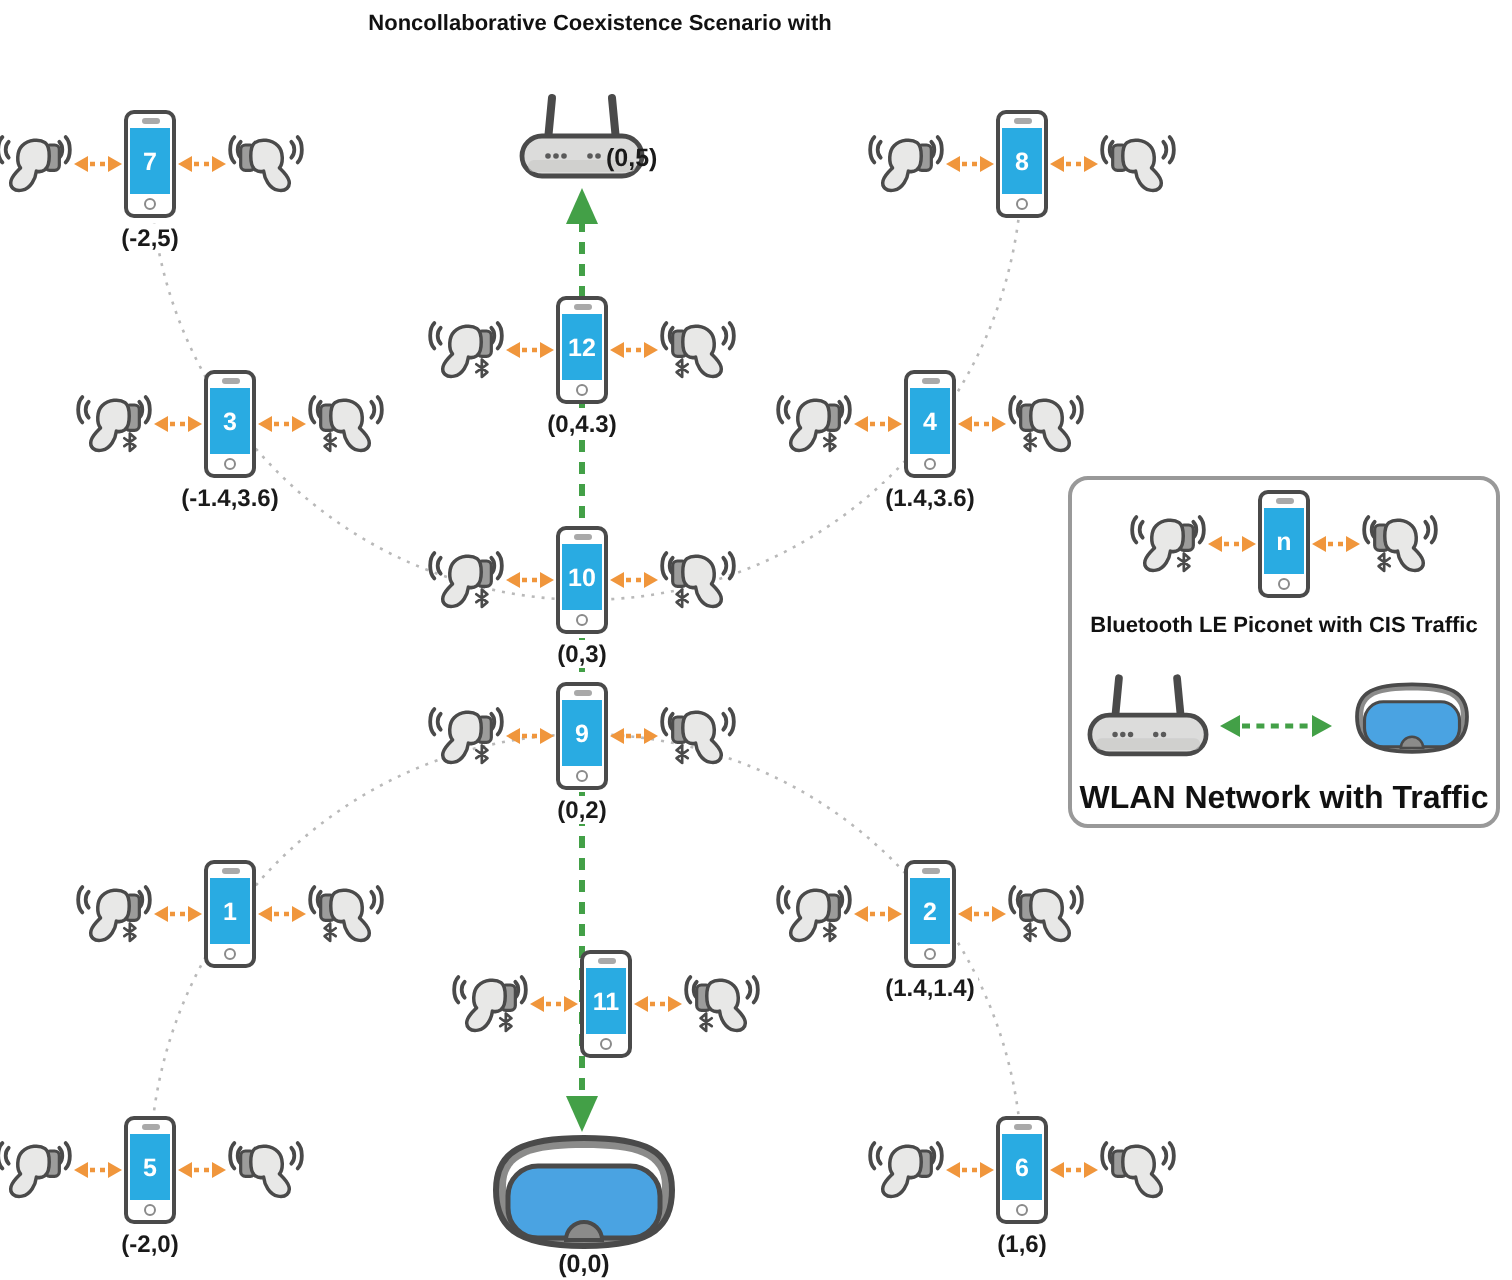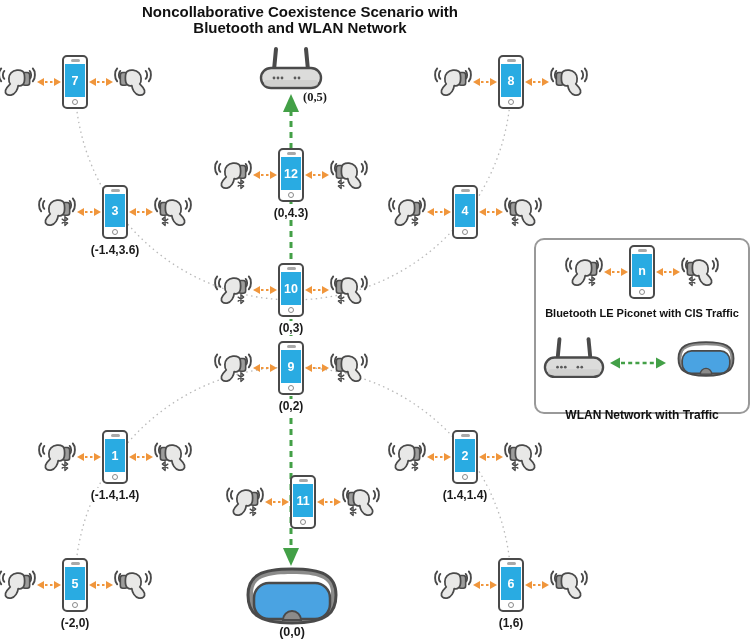--- a/index.html
+++ b/index.html
@@ -3,21 +3,21 @@
 <meta charset="utf-8">
 <style>
   html,body{margin:0;padding:0;background:#fff;}
   #canvas{
     position:relative;width:756px;height:640px;background:#fff;overflow:hidden;
     font-family:"Liberation Sans", sans-serif;color:#1a1a1a;
   }
   #underlay{position:absolute;left:0;top:0;}
   .title{
     position:absolute;left:60px;top:4px;width:480px;text-align:center;
-    font-size:15px;font-weight:bold;line-height:16px;color:#111;
+    font-size:11px;font-weight:bold;line-height:16px;color:#111;
   }
   
   .piconet{position:absolute;width:150px;height:54px;display:flex;align-items:center;justify-content:center;}
   .earbud{width:38px;height:32px;flex:0 0 auto;display:flex;align-items:center;}
   .earbud svg{width:38px;height:32px;}
   .earbud.right svg{transform:scaleX(-1);}
   .bt-arrow{width:24px;height:12px;flex:0 0 auto;margin:0 1px;}
   .bt-arrow svg{width:24px;height:12px;display:block;}
   .phone{
     width:26px;height:54px;box-sizing:border-box;flex:0 0 auto;
@@ -57,57 +57,56 @@
   .node-label{position:absolute;font-size:12.5px;font-weight:bold;white-space:nowrap;}
   .router-wrap{position:absolute;left:259px;top:46px;width:64px;height:46px;}
   .headset-wrap{position:absolute;left:244px;top:565px;width:96px;height:62px;}
   
   .legend-box{
     position:absolute;left:534px;top:238px;width:216px;height:176px;box-sizing:border-box;
     border:2px solid #999;border-radius:10px;background:#fff;
   }
   .legend-caption{position:absolute;width:216px;text-align:center;font-weight:bold;color:#111;}
   .legend-cap-1{left:534px;top:307px;font-size:11px;}
-  .legend-cap-2{left:534px;top:391px;font-size:12px;margin-top:17px;}
+  .legend-cap-2{left:534px;top:391px;font-size:16px;}
   .legend-router{position:absolute;left:543px;top:336px;width:62px;height:45px;}
   .legend-arrow{position:absolute;left:610px;top:356px;width:56px;height:14px;}
   .legend-headset{position:absolute;left:676px;top:338px;width:60px;height:42px;}
 </style>
 </head>
 <body>
 
 <div id="canvas">
 
   <svg id="underlay" width="756" height="640" viewBox="0 0 756 640">
     <path class="arc" d="M 75 82 A 218 218 0 0 0 511 82"></path>
     <path class="arc" d="M 75 585 A 218 218 0 0 1 511 585"></path>
     <path class="g-dash" d="M 291 110 L 291 549"></path>
     <polygon class="g-tri" points="291,94 283,112 299,112"></polygon>
     <polygon class="g-tri" points="291,566 283,548 299,548"></polygon>
   </svg>
 
   <div class="title">
     <div>Noncollaborative Coexistence Scenario with</div>
-    <div>Bluetooth and WLAN Network</div>
   </div>
 
   <div class="router-wrap">
     <svg width="64" height="46" viewBox="0 0 64 46">
       <path class="ant" d="M 17,3 L 15,24"></path>
       <path class="ant" d="M 47,3 L 49,24"></path>
       <rect class="router-body" x="2" y="22" width="60" height="20" rx="10"></rect>
       <rect class="router-shade" x="5" y="34" width="54" height="6" rx="3"></rect>
       <circle class="led" cx="15" cy="32" r="1.4"></circle>
         <circle class="led" cx="19" cy="32" r="1.4"></circle>
       <circle class="led" cx="23" cy="32" r="1.4"></circle>
         <circle class="led" cx="36" cy="32" r="1.4"></circle>
       <circle class="led" cx="40" cy="32" r="1.4"></circle>
     </svg>
   </div>
-  <div class="node-label" style="left:303px;top:90px;font-family:Liberation Serif, serif;">(0,5)</div>
+  <div class="node-label" style="left:303px;top:72px;">(0,5)</div>
 
   <div class="headset-wrap">
     <svg width="96" height="62" viewBox="0 0 96 62">
       <path class="hs-outer" d="M 48,4 C 78,4 92,10 92,30 C 92,47 84,58 48,58 C 12,58 4,47 4,30 C 4,10 18,4 48,4 Z"></path>
       <path class="hs-band" d="M 48,9 C 74,9 87,13 87,28 C 87,40 82,48 48,48 C 14,48 9,40 9,28 C 9,13 22,9 48,9 Z"></path>
       <rect class="hs-visor" x="10" y="18" width="76" height="36" rx="15"></rect>
       <path class="hs-notch" d="M 39,55 A 9,9 0 0 1 57,55 Z"></path>
     </svg>
   </div>
   <div class="node-label" style="left:244px;top:625px;width:96px;text-align:center;">(0,0)</div>
@@ -181,20 +180,23 @@
         <svg viewBox="0 0 48 40">
           <path class="wave" d="M 8,16 C 5.5,13.5 5.5,8.5 8,6"></path>
           <path class="wave" d="M 4,19 C 0.5,15.5 0.5,6.5 4,3"></path>
           <path class="wave" d="M 40,16 C 42.5,13.5 42.5,8.5 40,6"></path>
           <path class="wave" d="M 44,19 C 47.5,15.5 47.5,6.5 44,3"></path>
           <rect class="bud-tip" x="31" y="8" width="9" height="16" rx="3"></rect>
           <path class="bud-body" d="M 31,6.5 C 34.5,9 34.5,21 31,23.5 C 29,25 27,25 25.5,24.5 C 25,29 22,35.5 16.5,36.5 C 11.5,37.5 8.5,34.5 9.5,30.5 C 10.5,27 13.5,24.5 15.5,22.5 C 13,19.5 13,12 16.5,8.5 C 20.5,4.5 27.5,4 31,6.5 Z"></path>
           <path class="bt-glyph" d="M 34,26 L 34,37 M 34,26 L 37.5,29 L 30.5,34 M 34,37 L 37.5,34 L 30.5,29"></path>
         </svg>
       </div>
+      <div class="pc-label">
+        <span>(-2,5)</span>
+      </div>
     </div>
     <div class="piconet no-bt" style="left: 436px; top: 55px;">
       <div class="earbud left">
         <svg viewBox="0 0 48 40">
           <path class="wave" d="M 8,16 C 5.5,13.5 5.5,8.5 8,6"></path>
           <path class="wave" d="M 4,19 C 0.5,15.5 0.5,6.5 4,3"></path>
           <path class="wave" d="M 40,16 C 42.5,13.5 42.5,8.5 40,6"></path>
           <path class="wave" d="M 44,19 C 47.5,15.5 47.5,6.5 44,3"></path>
           <rect class="bud-tip" x="31" y="8" width="9" height="16" rx="3"></rect>
           <path class="bud-body" d="M 31,6.5 C 34.5,9 34.5,21 31,23.5 C 29,25 27,25 25.5,24.5 C 25,29 22,35.5 16.5,36.5 C 11.5,37.5 8.5,34.5 9.5,30.5 C 10.5,27 13.5,24.5 15.5,22.5 C 13,19.5 13,12 16.5,8.5 C 20.5,4.5 27.5,4 31,6.5 Z"></path>
@@ -319,20 +321,23 @@
         <svg viewBox="0 0 48 40">
           <path class="wave" d="M 8,16 C 5.5,13.5 5.5,8.5 8,6"></path>
           <path class="wave" d="M 4,19 C 0.5,15.5 0.5,6.5 4,3"></path>
           <path class="wave" d="M 40,16 C 42.5,13.5 42.5,8.5 40,6"></path>
           <path class="wave" d="M 44,19 C 47.5,15.5 47.5,6.5 44,3"></path>
           <rect class="bud-tip" x="31" y="8" width="9" height="16" rx="3"></rect>
           <path class="bud-body" d="M 31,6.5 C 34.5,9 34.5,21 31,23.5 C 29,25 27,25 25.5,24.5 C 25,29 22,35.5 16.5,36.5 C 11.5,37.5 8.5,34.5 9.5,30.5 C 10.5,27 13.5,24.5 15.5,22.5 C 13,19.5 13,12 16.5,8.5 C 20.5,4.5 27.5,4 31,6.5 Z"></path>
           <path class="bt-glyph" d="M 34,26 L 34,37 M 34,26 L 37.5,29 L 30.5,34 M 34,37 L 37.5,34 L 30.5,29"></path>
         </svg>
       </div>
+      <div class="pc-label">
+        <span>(1.4,3.6)</span>
+      </div>
     </div>
     <div class="piconet" style="left: 216px; top: 148px; align-items: center;">
       <div class="earbud left">
         <svg viewBox="0 0 48 40">
           <path class="wave" d="M 8,16 C 5.5,13.5 5.5,8.5 8,6"></path>
           <path class="wave" d="M 4,19 C 0.5,15.5 0.5,6.5 4,3"></path>
           <path class="wave" d="M 40,16 C 42.5,13.5 42.5,8.5 40,6"></path>
           <path class="wave" d="M 44,19 C 47.5,15.5 47.5,6.5 44,3"></path>
           <rect class="bud-tip" x="31" y="8" width="9" height="16" rx="3"></rect>
           <path class="bud-body" d="M 31,6.5 C 34.5,9 34.5,21 31,23.5 C 29,25 27,25 25.5,24.5 C 25,29 22,35.5 16.5,36.5 C 11.5,37.5 8.5,34.5 9.5,30.5 C 10.5,27 13.5,24.5 15.5,22.5 C 13,19.5 13,12 16.5,8.5 C 20.5,4.5 27.5,4 31,6.5 Z"></path>
@@ -507,23 +512,20 @@
       <div class="earbud right">
         <svg viewBox="0 0 48 40">
           <path class="wave" d="M 8,16 C 5.5,13.5 5.5,8.5 8,6"></path>
           <path class="wave" d="M 4,19 C 0.5,15.5 0.5,6.5 4,3"></path>
           <path class="wave" d="M 40,16 C 42.5,13.5 42.5,8.5 40,6"></path>
           <path class="wave" d="M 44,19 C 47.5,15.5 47.5,6.5 44,3"></path>
           <rect class="bud-tip" x="31" y="8" width="9" height="16" rx="3"></rect>
           <path class="bud-body" d="M 31,6.5 C 34.5,9 34.5,21 31,23.5 C 29,25 27,25 25.5,24.5 C 25,29 22,35.5 16.5,36.5 C 11.5,37.5 8.5,34.5 9.5,30.5 C 10.5,27 13.5,24.5 15.5,22.5 C 13,19.5 13,12 16.5,8.5 C 20.5,4.5 27.5,4 31,6.5 Z"></path>
           <path class="bt-glyph" d="M 34,26 L 34,37 M 34,26 L 37.5,29 L 30.5,34 M 34,37 L 37.5,34 L 30.5,29"></path>
         </svg>
-      </div>
-      <div class="pc-label">
-        <span>(-1.4,1.4)</span>
       </div>
     </div>
     <div class="piconet" style="left: 390px; top: 430px;">
       <div class="earbud left">
         <svg viewBox="0 0 48 40">
           <path class="wave" d="M 8,16 C 5.5,13.5 5.5,8.5 8,6"></path>
           <path class="wave" d="M 4,19 C 0.5,15.5 0.5,6.5 4,3"></path>
           <path class="wave" d="M 40,16 C 42.5,13.5 42.5,8.5 40,6"></path>
           <path class="wave" d="M 44,19 C 47.5,15.5 47.5,6.5 44,3"></path>
           <rect class="bud-tip" x="31" y="8" width="9" height="16" rx="3"></rect>

